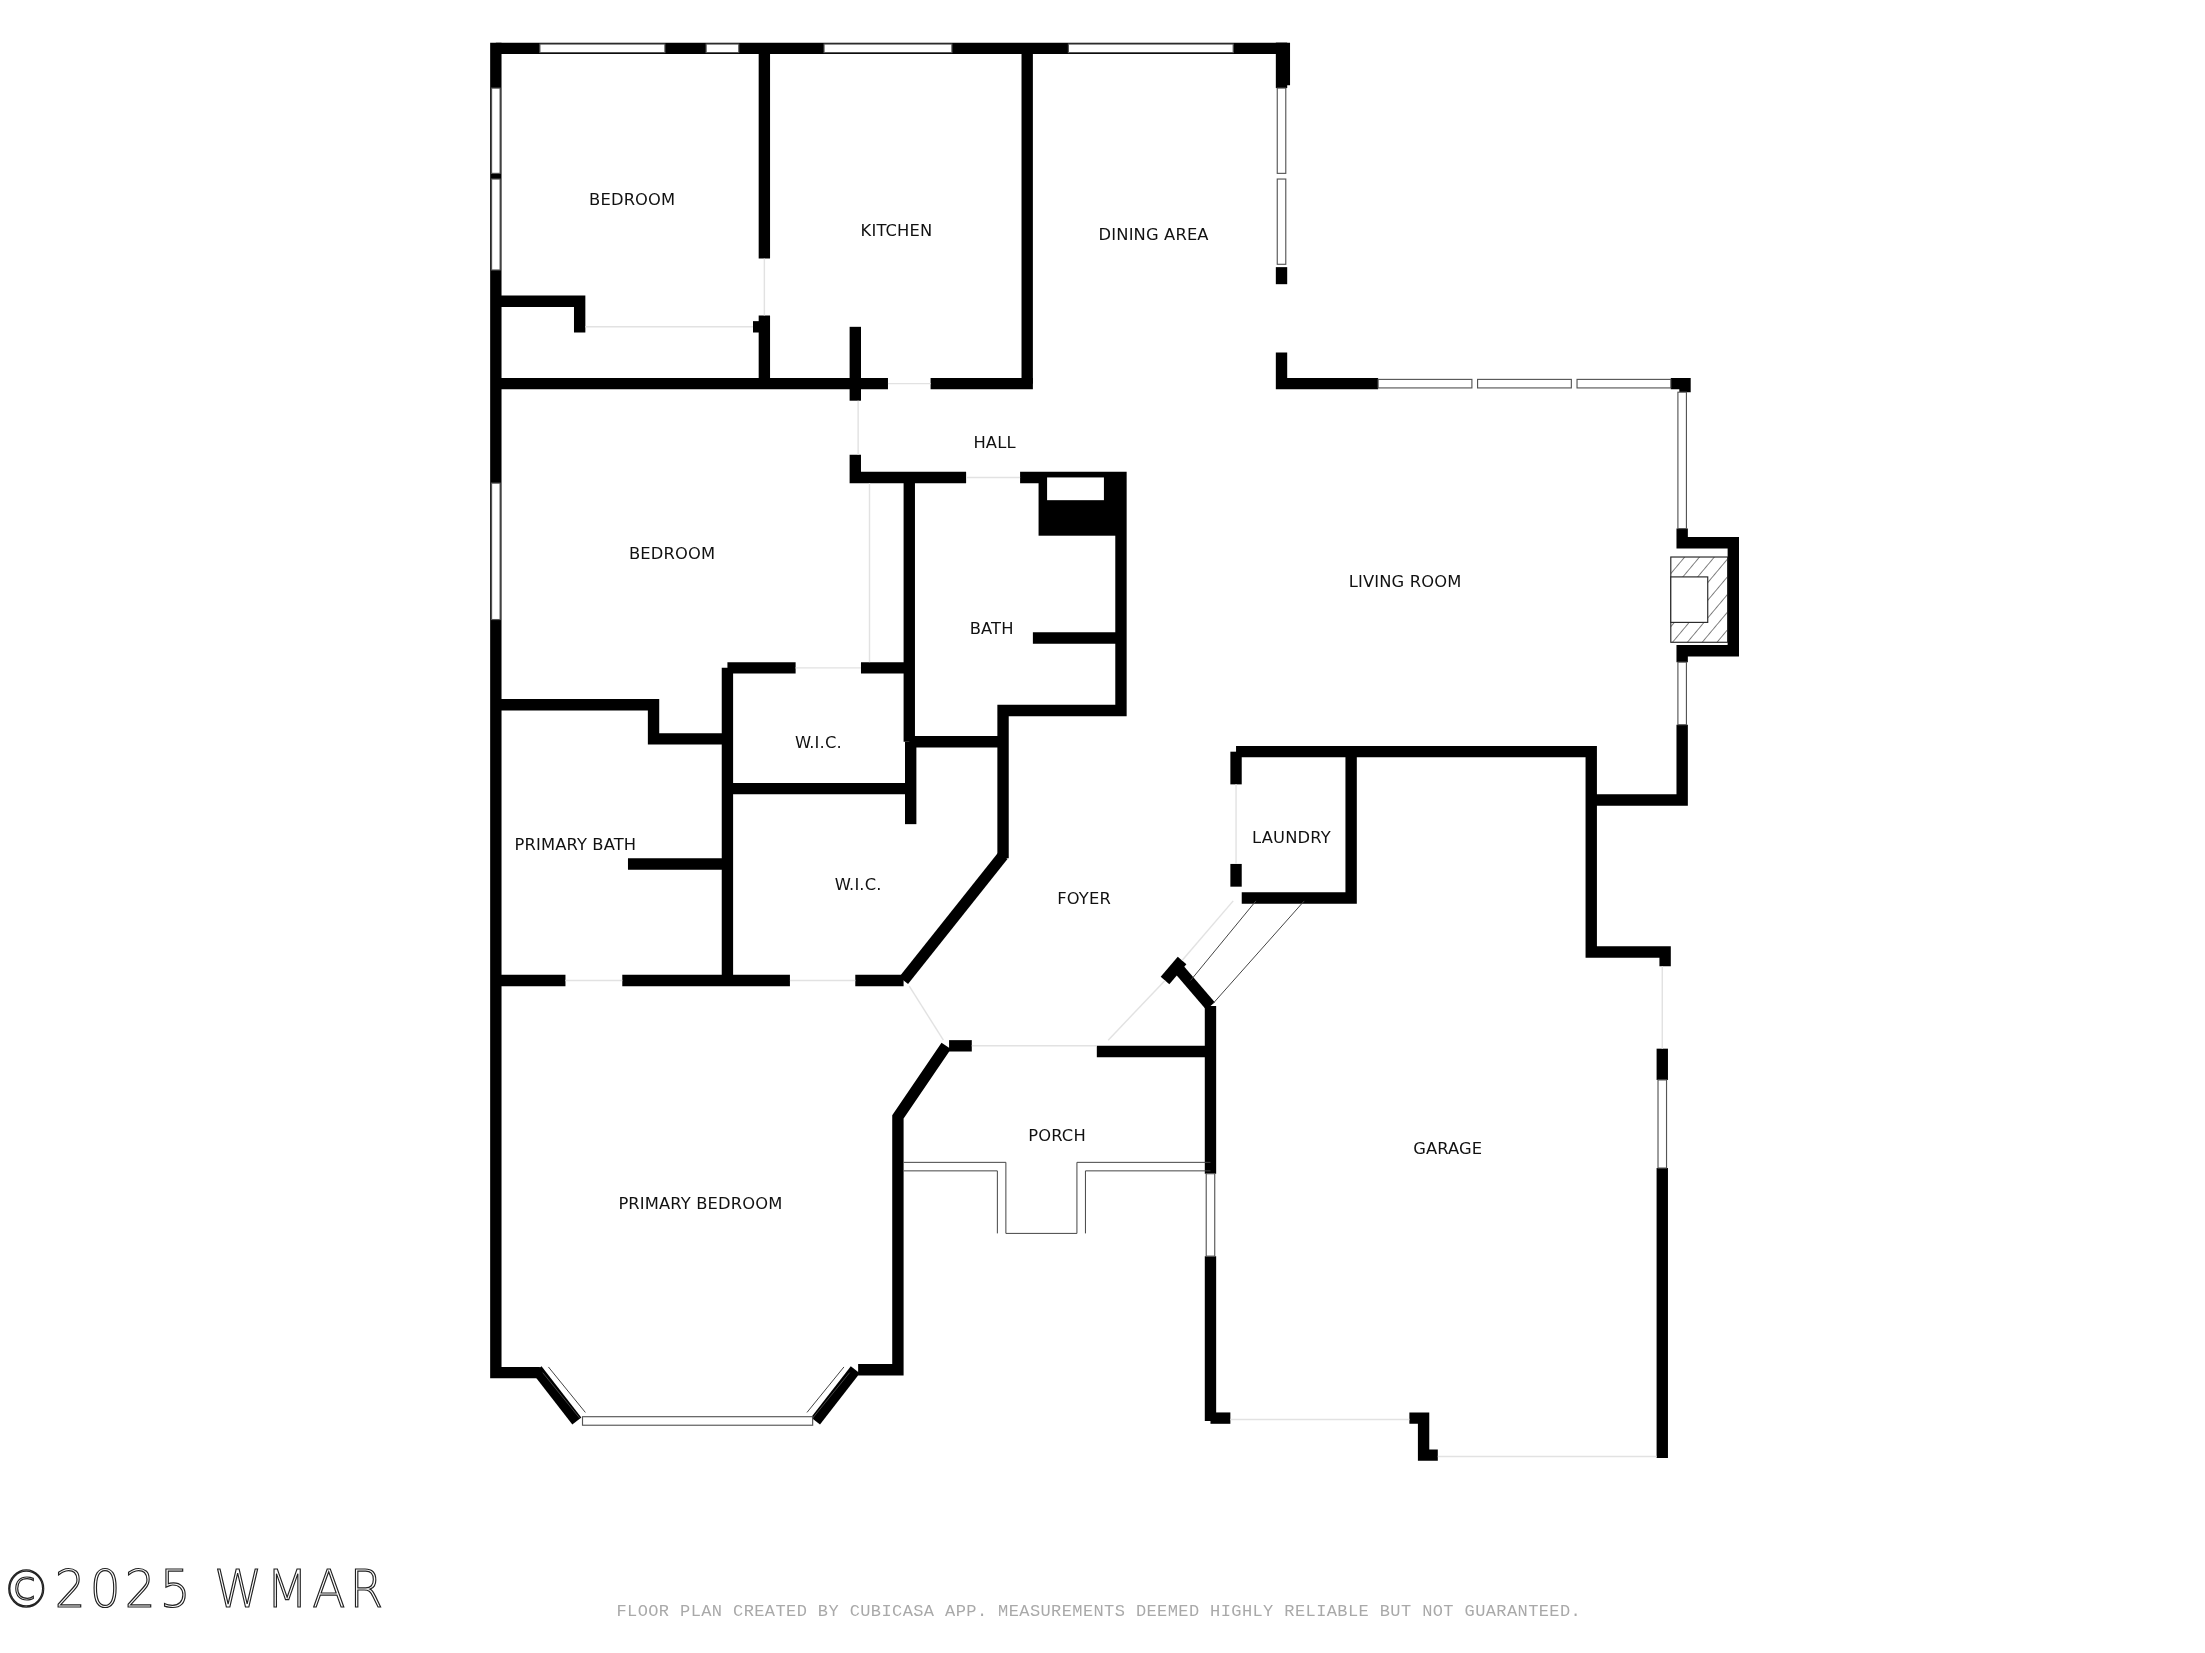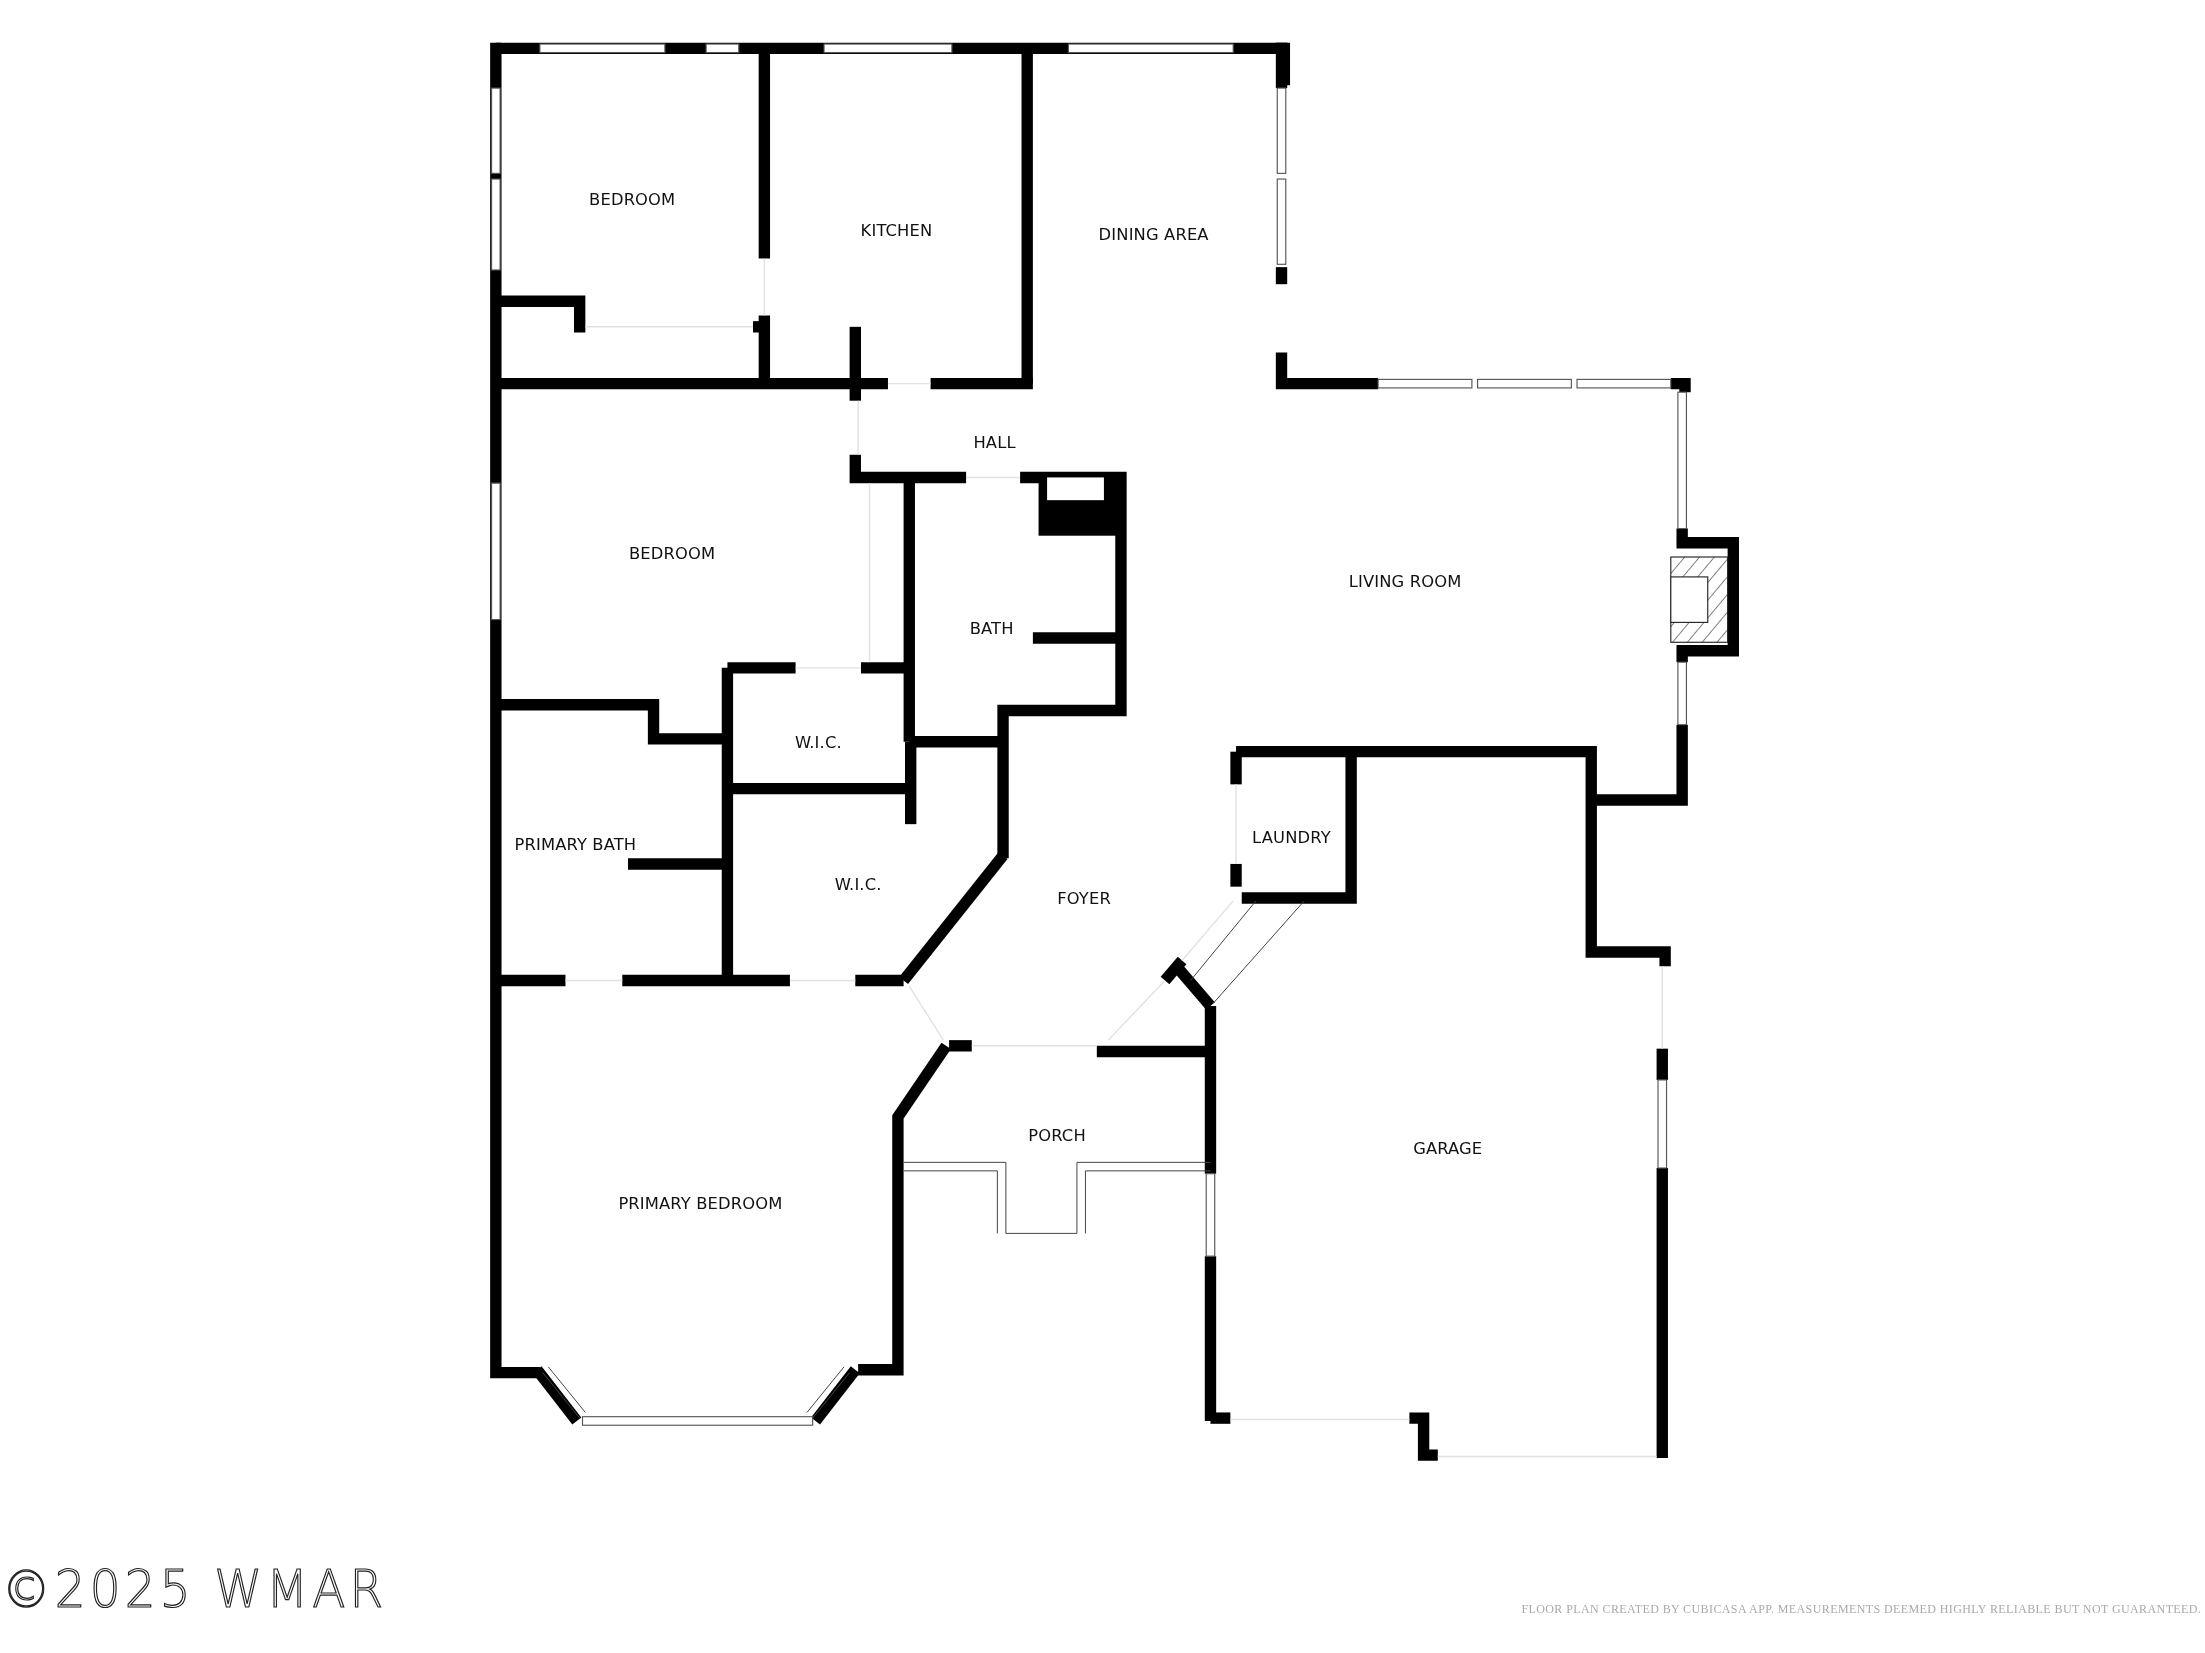--- a/index.html
+++ b/index.html
@@ -4,21 +4,21 @@
 <style>
   html,body{margin:0;padding:0;background:#ffffff;}
   body{width:2205px;height:1654px;overflow:hidden;position:relative;font-family:"DejaVu Sans","Liberation Sans",sans-serif;}
   #plan{position:absolute;left:0;top:0;width:2205px;height:1654px;}
   .wall{fill:#000;}
   .wl{stroke:#000;stroke-width:8;fill:none;stroke-linecap:butt;stroke-linejoin:miter;}
   .win{fill:#fff;stroke:#555;stroke-width:0.8;}
   .door{stroke:#e2e2e2;stroke-width:1;fill:none;}
   .thin{stroke:#444;stroke-width:0.7;fill:none;}
   .room-label{font-family:"DejaVu Sans","Liberation Sans",sans-serif;font-size:11.5px;fill:#111;text-anchor:middle;dominant-baseline:middle;letter-spacing:0.1px;}
-  .footer{position:absolute;left:0;width:2205px;top:1602px;text-align:right;font-family:Liberation Serif, serif;font-size:12px;color:#a9a9a9;letter-spacing:0.4px;}
+  .footer{position:absolute;left:0;width:2205px;top:1602px;text-align:center;font-family:Liberation Mono, monospace;font-size:17px;color:#a9a9a9;letter-spacing:0.4px;}
   .footer span{position:relative;left:-3.7px;}
   .watermark{position:absolute;left:1.5px;top:1560px;font-family:"DejaVu Sans","Liberation Sans",sans-serif;font-size:51px;font-weight:200;color:#fff;-webkit-text-stroke:1.2px #222;letter-spacing:4.4px;transform:scaleX(0.95);transform-origin:left top;}
 </style>
 </head>
 <body>
 
 <svg id="plan" viewBox="0 0 1552 1164" preserveAspectRatio="none" xmlns="http://www.w3.org/2000/svg">
   <g>
 
     <path class="wl" d="M349,34 L904,34 L904,60"></path>

